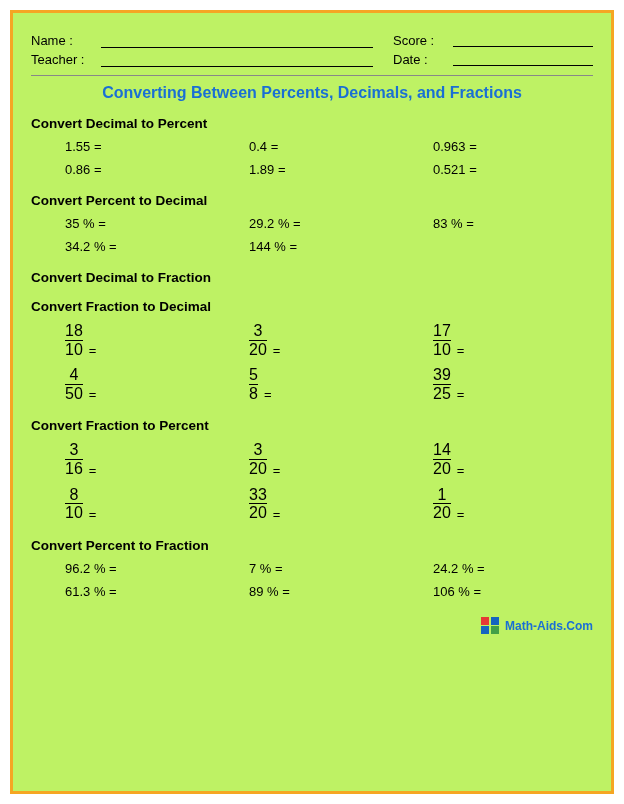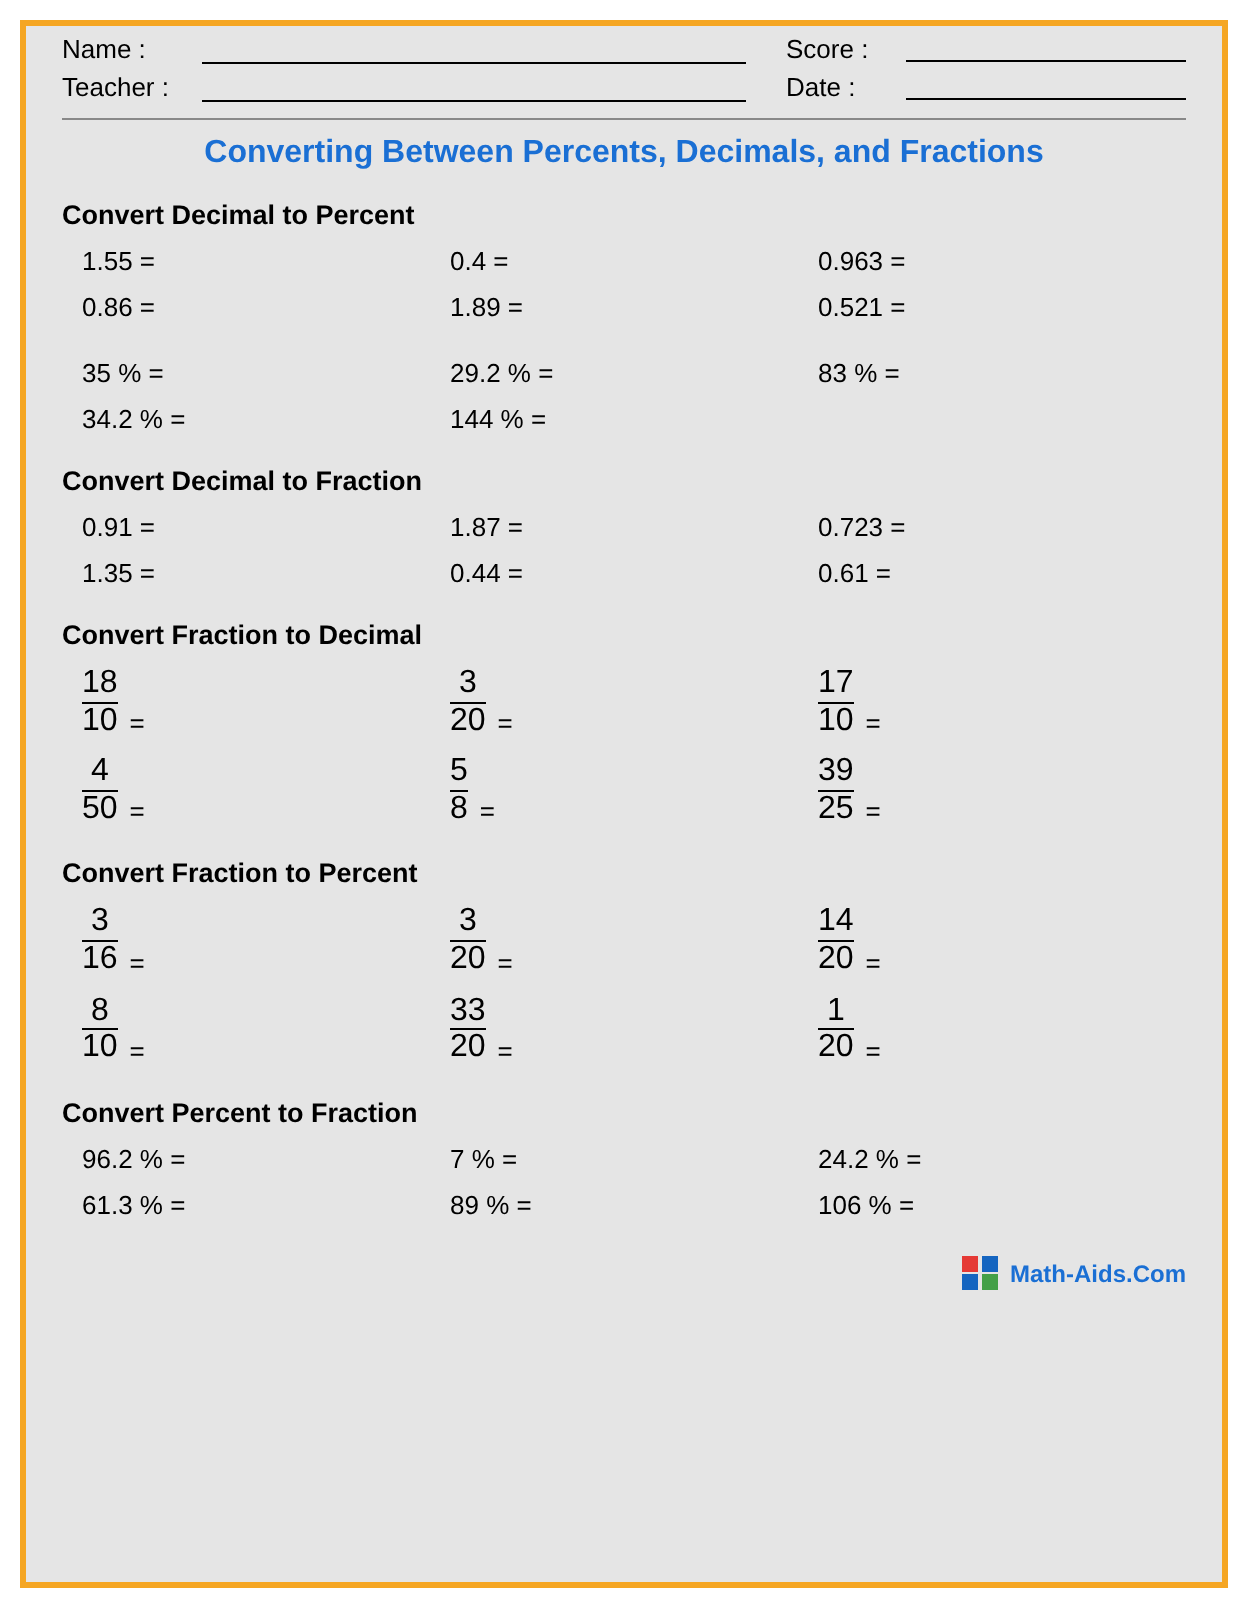--- a/index.html
+++ b/index.html
@@ -11,22 +11,22 @@
       display: flex;
       justify-content: center;
       align-items: flex-start;
       min-height: 100vh;
       padding: 10px;
     }
     .worksheet {
       width: 604px;
       min-height: 784px;
       border: 3px solid #f5a623;
-      padding: 4px 18px 12px 18px;
-      background: #e5e5e5;
+      padding: 20px 18px 12px 18px;
+      background: #bef264;
       position: relative;
     }
     .header-section {
       margin-bottom: 8px;
     }
     .header-row {
       display: flex;
       align-items: center;
       margin-bottom: 4px;
       font-size: 13px;
@@ -77,20 +77,21 @@
       display: grid;
       grid-template-columns: 1fr 1fr 1fr;
       gap: 4px 0;
       padding-left: 10px;
     }
     .problem {
       font-size: 13px;
       padding: 2px 0;
       display: flex;
       align-items: flex-end;
+      margin-left: 24px;
     }
     .fraction {
       display: inline-flex;
       flex-direction: column;
       align-items: center;
       margin-right: 4px;
       font-size: 16px;
       line-height: 1.1;
     }
     .fraction .num {
@@ -176,38 +177,31 @@
         <div class="problems-grid">
           <div class="problem">1.55 =</div>
           <div class="problem">0.4 =</div>
           <div class="problem">0.963 =</div>
           <div class="problem">0.86 =</div>
           <div class="problem">1.89 =</div>
           <div class="problem">0.521 =</div>
         </div>
       </div>
       <div class="section">
+        <div class="section-title">Convert Percent to Decimal</div>
         <div class="problems-grid">
           <div class="problem">35 % =</div>
           <div class="problem">29.2 % =</div>
           <div class="problem">83 % =</div>
           <div class="problem">34.2 % =</div>
           <div class="problem">144 % =</div>
         </div>
       </div>
       <div class="section">
         <div class="section-title">Convert Decimal to Fraction</div>
-        <div class="problems-grid">
-          <div class="problem">0.91 =</div>
-          <div class="problem">1.87 =</div>
-          <div class="problem">0.723 =</div>
-          <div class="problem">1.35 =</div>
-          <div class="problem">0.44 =</div>
-          <div class="problem">0.61 =</div>
-        </div>
       </div>
       <div class="section">
         <div class="section-title">Convert Fraction to Decimal</div>
         <div class="problems-grid">
           <div class="problem">
             <span class="fraction">
               <span class="num">18</span>
               <span class="den">10</span>
             </span>
             <span class="equals">=</span>

